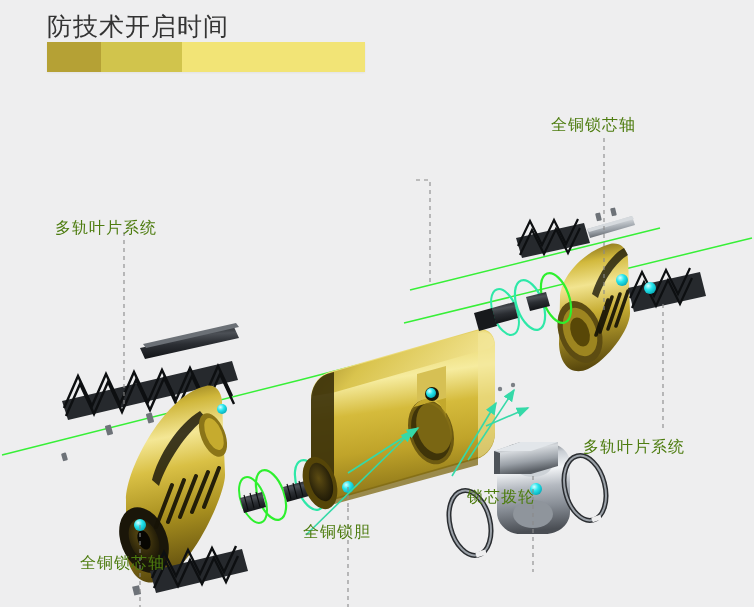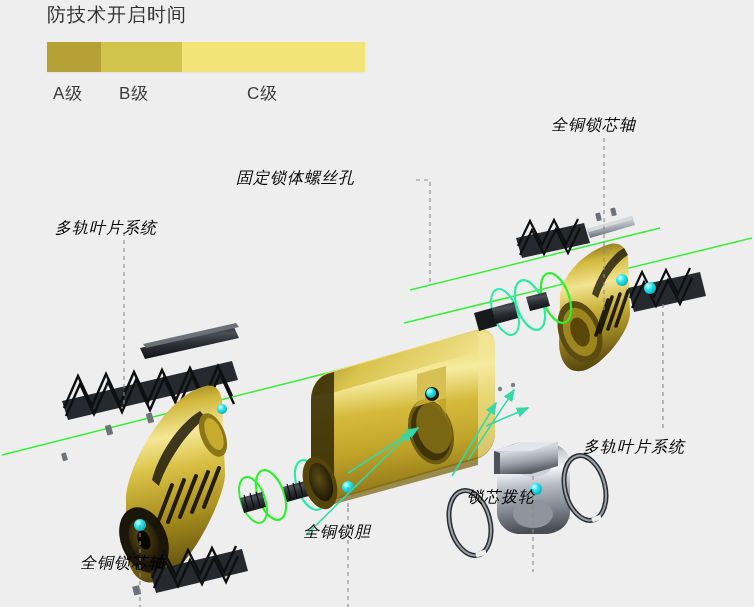--- a/index.html
+++ b/index.html
@@ -6,64 +6,59 @@
   body{
     width:754px;height:607px;
     background:#eeeeef;
     font-family:"Liberation Sans","DejaVu Sans",sans-serif;
     overflow:hidden;position:relative;
   }
   .stage{position:absolute;inset:0;}
 
   
   .title{
-    position:absolute;left:47px;top:2px;
-    font-size:19px;color:#333;letter-spacing:1px;text-align:center;
+    position:absolute;left:47px;top:10px;
+    font-size:25px;color:#333;letter-spacing:1px;text-align:center;
   }
   .bar{
     position:absolute;left:47px;top:42px;
     width:318px;height:30px;display:flex;
     box-shadow:0 1px 2px rgba(0,0,0,.05);
   }
   .seg{height:100%;}
   .seg.a{width:54px;}
   .seg.b{width:81px;}
   .seg.c{width:183px;}
   .grades{position:absolute;left:47px;top:82px;width:330px;height:28px;}
   .grade{position:absolute;font-size:17px;color:#3a3a3a;letter-spacing:1px;}
   .g-a{left:6px;}
   .g-b{left:72px;}
   .g-c{left:200px;}
 
   
   .diagram{position:absolute;left:0;top:108px;width:754px;height:499px;}
   .lbl{
-    position:absolute;font-size:16px;color:#000000;
-    letter-spacing:1px;white-space:nowrap;font-style:italic;
+    position:absolute;font-size:16px;color:#4d7c0f;
+    letter-spacing:1px;white-space:nowrap;
   }
   svg{position:absolute;left:0;top:0;}
 </style>
 </head>
 <body style="background: rgb(238, 238, 239);">
 
 <div class="stage">
 
   <div class="title">防技术开启时间</div>
 
   <div class="bar">
     <div class="seg a" style="background: rgb(181, 161, 53); width: 54px;"></div>
     <div class="seg b" style="background: rgb(209, 196, 76); width: 81px;"></div>
     <div class="seg c" style="background: rgb(242, 228, 118); width: 183px;"></div>
   </div>
 
-  <div class="grades">
-    <span class="grade g-a">A级</span>
-    <span class="grade g-b">B级</span>
-    <span class="grade g-c">C级</span>
-  </div>
 
   <div class="diagram">
     <svg width="754" height="499" viewBox="0 0 754 499">
       <defs>
         <linearGradient id="brassBody" x1="0" y1="0" x2="0.15" y2="1">
           <stop offset="0%" stop-color="#b59a22"></stop>
           <stop offset="16%" stop-color="#e8d56a"></stop>
           <stop offset="34%" stop-color="#f6ec9f"></stop>
           <stop offset="52%" stop-color="#d5bb3c"></stop>
           <stop offset="74%" stop-color="#c0a42a"></stop>
@@ -327,20 +322,19 @@
         <line x1="663" y1="196" x2="663" y2="322"></line>
         <line x1="533" y1="372" x2="533" y2="368"></line>
         <line x1="533" y1="381" x2="533" y2="464"></line>
         <line x1="348" y1="379" x2="348" y2="400"></line>
         <line x1="348" y1="400" x2="348" y2="500"></line>
         <line x1="140" y1="417" x2="140" y2="530"></line>
       </g>
     </svg>
 
     <span class="lbl" style="left:551px;top:7px;">全铜锁芯轴</span>
-    <span class="lbl" style="left:236px;top:60px;">固定锁体螺丝孔</span>
     <span class="lbl" style="left:55px;top:110px;">多轨叶片系统</span>
     <span class="lbl" style="left:583px;top:329px;">多轨叶片系统</span>
     <span class="lbl" style="left:467px;top:379px;text-align:center;">锁芯拨轮</span>
     <span class="lbl" style="left:303px;top:414px;text-align:center;">全铜锁胆</span>
     <span class="lbl" style="left:80px;top:445px;">全铜锁芯轴</span>
   </div>
 </div>
 
 </body></html>

